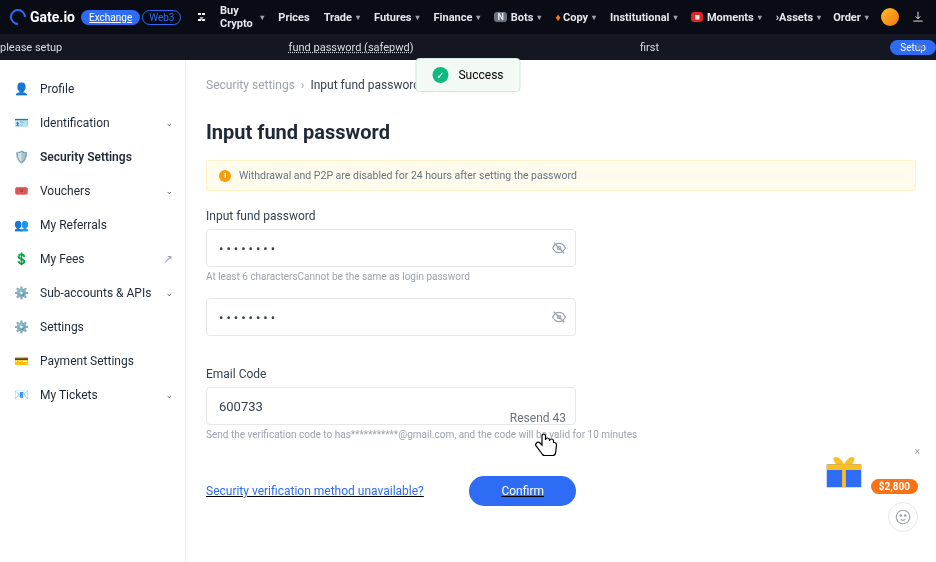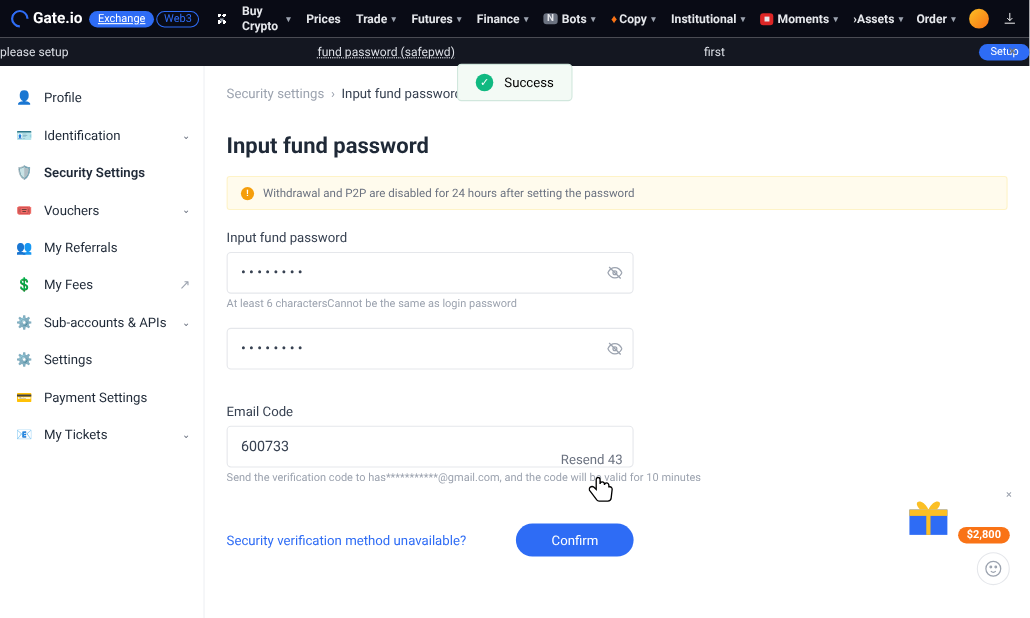--- a/index.html
+++ b/index.html
@@ -52,21 +52,21 @@
 .warnbox span.txt { font-size: 10.5px; color: #6b7280; }
 
 .field-label { font-size: 12px; color: #374151; margin-bottom: 6px; }
 .input-wrap { position: relative; width: 370px; margin-bottom: 4px; }
 .input-wrap input { width: 100%; height: 38px; border: 1px solid #e5e7eb; border-radius: 4px; padding: 0 34px 0 12px; font-size: 13px; letter-spacing: 3px; color: #374151; }
 .input-wrap.code input { letter-spacing: 0; }
 .eye-icon { position: absolute; right: 10px; top: 11px; color: #9ca3af; cursor: pointer; }
 .resend { position: absolute; right: 10px; top: 12px; height: 38px; display: flex; align-items: center; font-size: 12px; color: #6b7280; cursor: pointer; }
 .hint { font-size: 10px; color: #9ca3af; margin-bottom: 16px; }
 
-.actions { display: flex; align-items: center; justify-content: space-between; width: 370px; margin-top: 36px; }
+.actions { display: flex; align-items: center; justify-content: space-between; width: 370px; margin-top: 36px; text-decoration: underline; }
 .link { color: #2e6cf5; font-size: 12px; cursor: pointer; }
 .confirm-btn { background: #2e6cf5; color: #fff; padding: 8px 32px; border-radius: 16px; font-size: 12px; border: none; cursor: pointer; }
 
 
 .cursor-hand { position: absolute; left: 535px; top: 432px; z-index: 200; pointer-events: none; }
 
 
 .gift { position: absolute; right: 18px; bottom: 68px; text-align: center; }
 .gift svg { width: 46px; height: 40px; }
 .gift-badge { background: #f97316; color: #fff; font-size: 10px; font-weight: 700; padding: 2px 8px; border-radius: 10px; display: inline-block; margin-top: -4px; }

